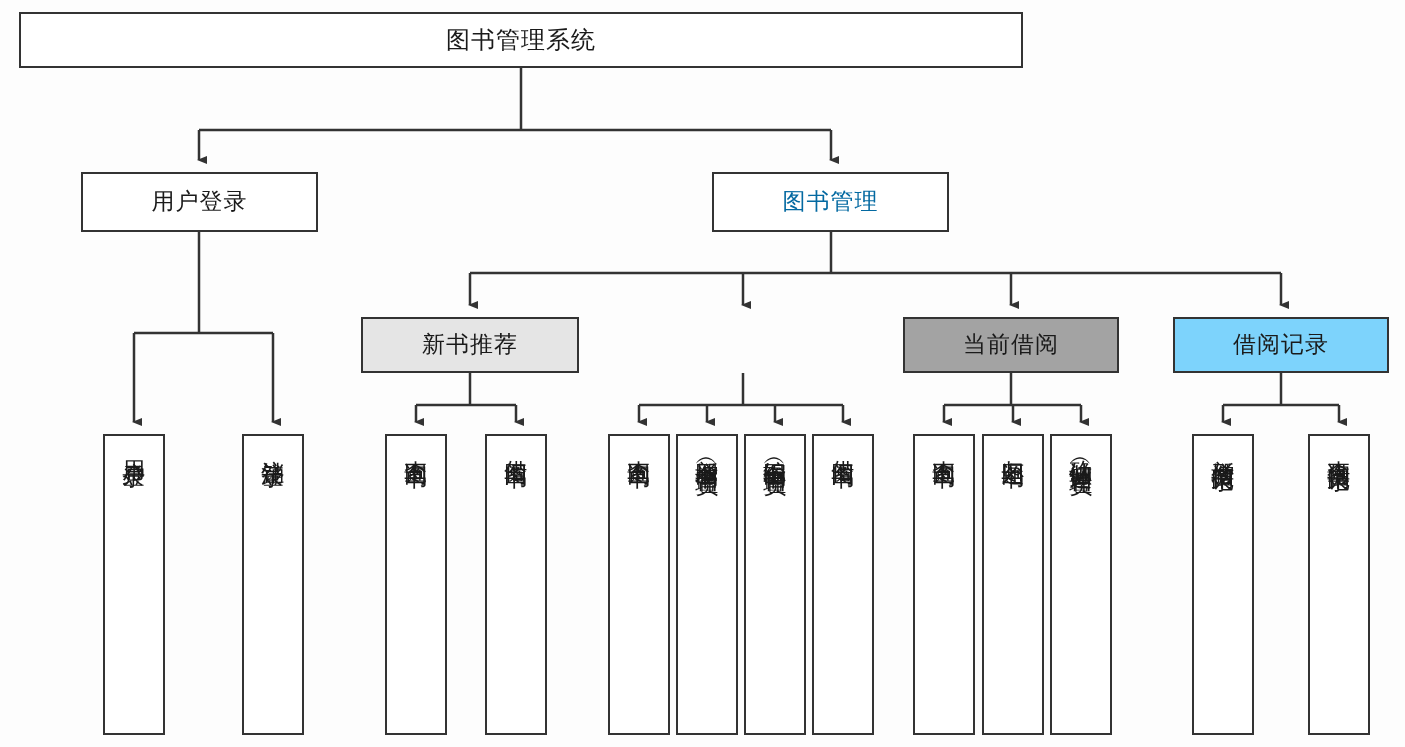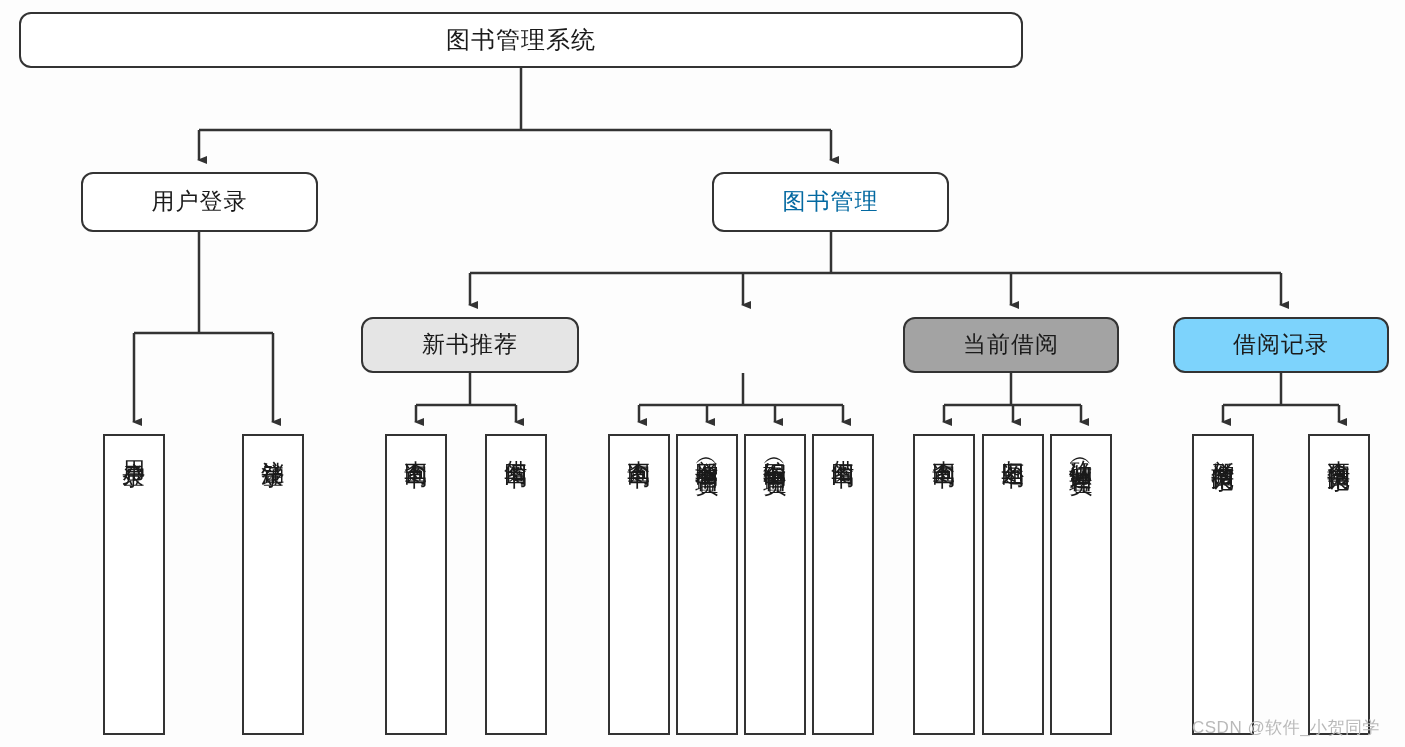--- a/index.html
+++ b/index.html
@@ -31,21 +31,20 @@
     background: #ffffff;
     display: flex;
     align-items: center;
     justify-content: center;
     color: #1a1a1a;
   }
   .node.horiz {
     font-size: 23px;
     line-height: 1.2;
     letter-spacing: 1px;
-    border-radius: 12px;
   }
   .node.root {
     font-size: 24px;
   }
   .node.vert {
     align-items: flex-start;
     justify-content: center;
     padding-top: 6px;
   }
   .vtext {
@@ -164,15 +163,14 @@
   <div class="node vert" id="leaf-10" style="left: 1050px; top: 434px; width: 62px; height: 301px; border-color: rgb(51, 51, 51); background: rgb(255, 255, 255); color: rgb(26, 26, 26);">
     <span class="vtext">确认归还（管理员）</span>
   </div>
   <div class="node vert" id="leaf-11" style="left: 1192px; top: 434px; width: 62px; height: 301px; border-color: rgb(51, 51, 51); background: rgb(255, 255, 255); color: rgb(26, 26, 26);">
     <span class="vtext">新增借阅记录</span>
   </div>
   <div class="node vert" id="leaf-12" style="left: 1308px; top: 434px; width: 62px; height: 301px; border-color: rgb(51, 51, 51); background: rgb(255, 255, 255); color: rgb(26, 26, 26);">
     <span class="vtext">查询借阅记录</span>
   </div>
 
-  <div class="watermark" id="watermark" style="left: 1192px; top: 716px; color: rgb(185, 185, 185);">CSDN @软件_小贺同学</div>
 
 </div>
 
 </body></html>

